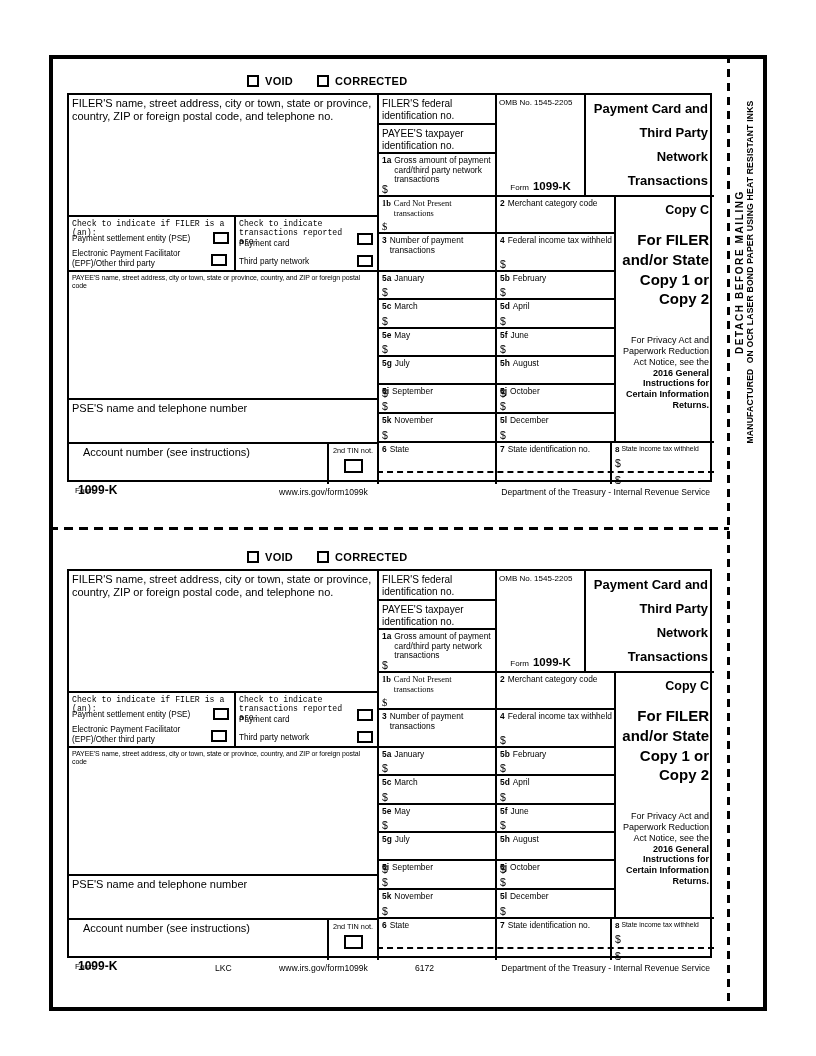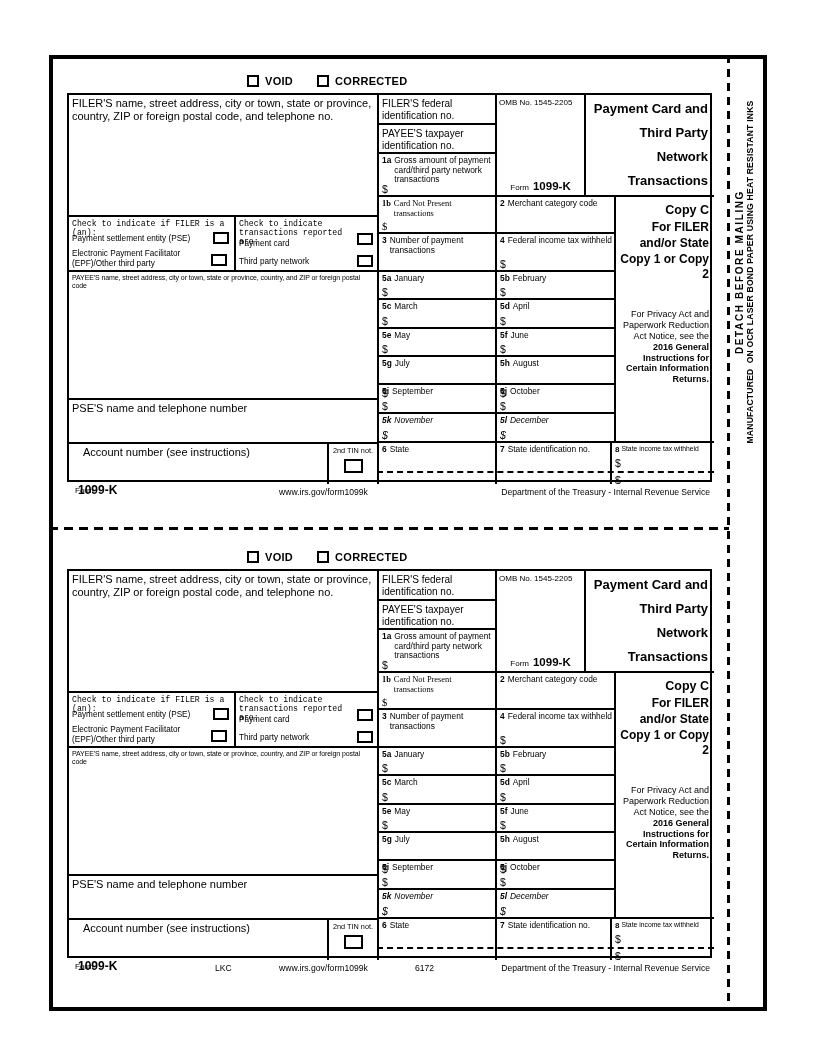--- a/index.html
+++ b/index.html
@@ -42,21 +42,21 @@
   .c-3{left:308px;top:137px;width:118px;height:38px;}
   .c-4{left:426px;top:137px;width:119px;height:38px;}
   .c-copyc{left:545px;top:100px;width:100px;height:246px;text-align:right;padding:4px 5px 0 2px;}
   .mA{left:308px;width:118px;}
   .mB{left:426px;width:119px;}
   .r0{top:175px;height:28px;}
   .r1{top:203px;height:29px;}
   .r2{top:232px;height:28px;}
   .r3{top:260px;height:44px;}
   .r4{top:288px;height:29px;}
-  .r5{top:317px;height:29px;font-style:italic;}
+  .r5{top:317px;height:29px;}
   .c-6{left:308px;top:346px;width:118px;height:43px;}
   .c-7{left:426px;top:346px;width:115px;height:43px;}
   .c-8{left:541px;top:346px;width:104px;height:43px;}
   .dash678{position:absolute;left:308px;top:376px;width:337px;height:0;border-top:2px dashed #000;}
 
   .plain-lbl{font-size:11px;line-height:1.2;padding:2px 3px;}
   .tiny-lbl{font-size:7px;line-height:1.15;padding:2px 3px;letter-spacing:-.1px;}
   .id-lbl{font-size:10px;line-height:1.2;padding:3px 3px;}
   .lbl{display:flex;gap:3px;padding:2px 2px 0 3px;font-size:8.4px;line-height:1.15;}
   .n{font-weight:bold;flex:0 0 auto;}
@@ -68,21 +68,21 @@
 
   .omb-lbl{font-size:8px;padding:3px 2px;}
   .form-id{position:absolute;bottom:3px;left:0;right:0;text-align:center;font-size:8px;}
   .fn{font-size:11.5px;margin-left:4px;}
 
   .chk-head{font-size:8.2px;line-height:1.1;padding:2px 3px;font-family:Liberation Mono, monospace;}
   .chk-opt{position:absolute;left:3px;font-size:8.2px;line-height:1.2;}
   .cbox{position:absolute;width:16px;height:12px;border:2px solid #000;box-sizing:border-box;background:#fff;}
 
   .copyc-l1{font-size:12.5px;font-weight:bold;margin-top:2px;}
-  .copyc-l2{font-size:12px;font-weight:bold;line-height:1.32;margin-top:3px;}
+  .copyc-l2{font-size:15px;font-weight:bold;line-height:1.32;margin-top:13px;}
   .privacy{margin-top:26px;font-size:9px;line-height:1.2;}
 
   .tin-lbl{font-size:7.3px;padding:2px 1px;text-align:center;}
   .tin-cb{position:absolute;left:15px;top:15px;width:19px;height:14px;border:2px solid #000;box-sizing:border-box;}
 
   .footer{position:absolute;top:407px;left:0;width:645px;height:18px;font-size:8.6px;}
   .footer span{position:absolute;bottom:2px;}
   .f-form{left:8px;font-size:8px;}
   .fn2{font-size:12px;margin-left:3px;}
   .f-code-l{left:148px;}

